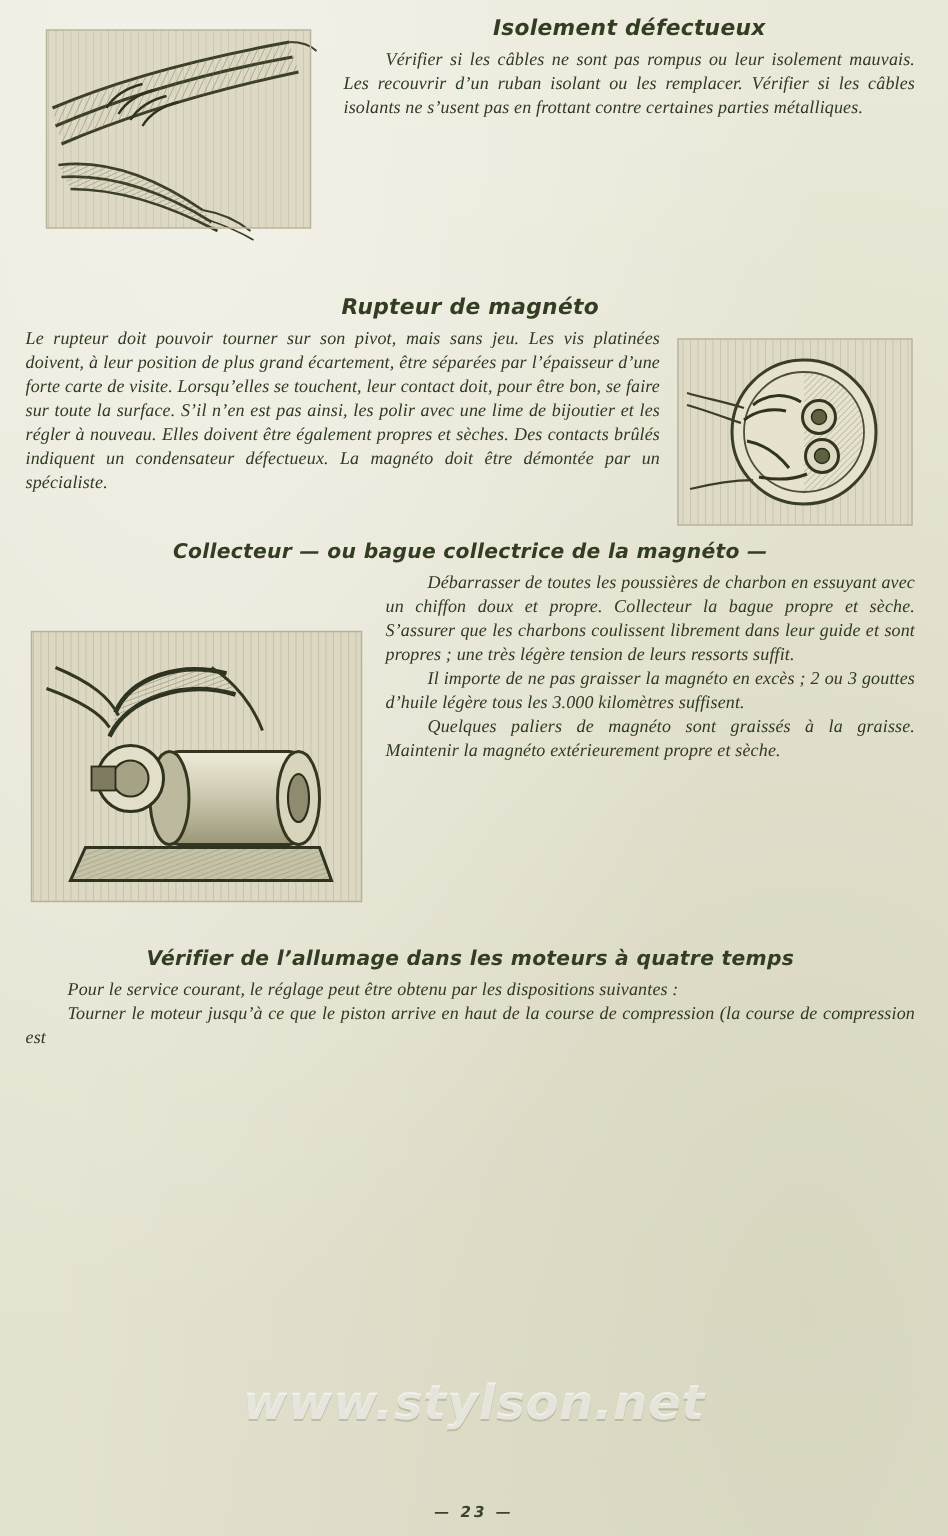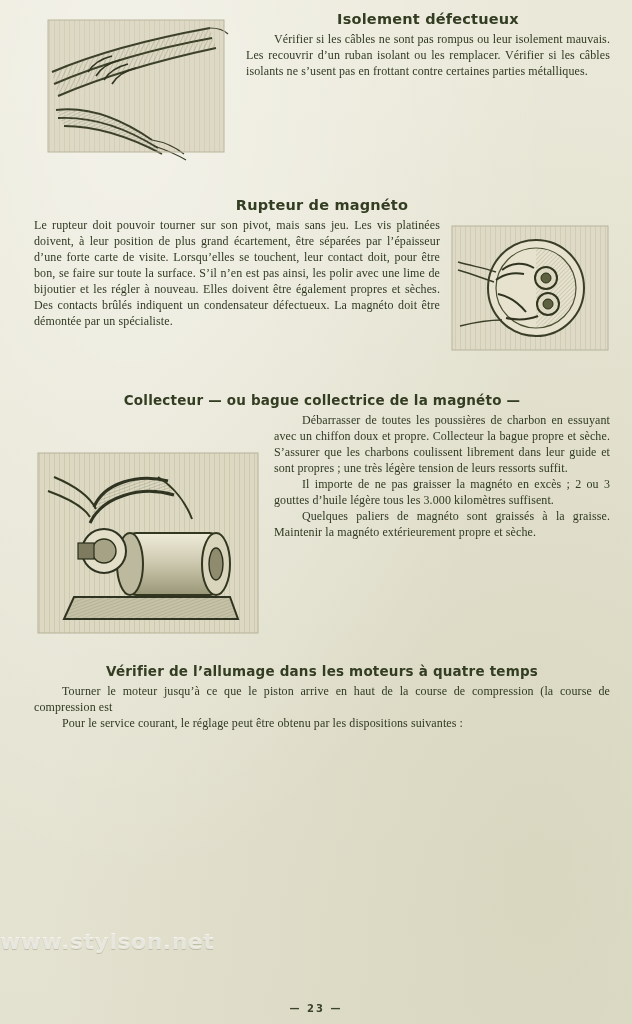--- a/index.html
+++ b/index.html
@@ -16,22 +16,23 @@
     position: relative;
   }
   
   .page {
     position: absolute;
     inset: 0;
     background:
       radial-gradient(ellipse at 20% 10%, rgba(255,255,255,0.45), rgba(255,255,255,0) 60%),
       radial-gradient(ellipse at 85% 85%, rgba(180,180,140,0.25), rgba(255,255,255,0) 65%),
       linear-gradient(#eae8d8, #e3e1cf);
-    padding: 10px 22px 0 34px;
+    padding: 10px 22px 0 17px;
     box-sizing: border-box;
+    font-style: italic;
   }
   .heading {
     text-align: center;
     font-family: "DejaVu Sans", sans-serif;
     font-weight: bold;
     font-size: 14.5px;
     letter-spacing: 0.2px;
     color: #333d22;
     margin: 0 0 4px 0;
     line-height: 1.25;
@@ -72,21 +73,21 @@
   .fig2 {
     float: right;
     width: 160px;
     height: 132px;
     margin: 4px 0 4px 10px;
     position: relative;
   }
   .sec2 .body { overflow: hidden; }
 
   
-  .sec3 { margin-top: 34px; clear: both; }
+  .sec3 { margin-top: 2px; clear: both; }
   .fig3 {
     float: left;
     width: 228px;
     height: 192px;
     margin: 6px 12px 4px 0;
     position: relative;
   }
   .sec3 .body { overflow: hidden; }
 
   
@@ -103,23 +104,23 @@
     font-weight: bold;
     color: #3a4428;
     letter-spacing: 2px;
   }
 
   .watermark {
     position: absolute;
     left: 0;
     right: 0;
     bottom: 70px;
-    text-align: left;
+    text-align: center;
     font-family: "DejaVu Sans", sans-serif;
-    font-size: 22px;
+    font-size: 32px;
     font-weight: bold;
     color: rgba(255,255,255,0.62);
     text-shadow: 0 1px 0 rgba(90,90,60,0.25);
     letter-spacing: 0.5px;
     pointer-events: none;
   }
 
   
   .engraving {
     width: 100%;
@@ -285,19 +286,19 @@
       </div>
 
       <p>Débarrasser de toutes les poussières de charbon en essuyant avec un chiffon doux et propre. Collecteur la bague propre et sèche. S’assurer que les charbons coulissent librement dans leur guide et sont propres ; une très légère tension de leurs ressorts suffit.</p>
       <p>Il importe de ne pas graisser la magnéto en excès ; 2 ou 3 gouttes d’huile légère tous les 3.000 kilomètres suffisent.</p>
       <p>Quelques paliers de magnéto sont graissés à la graisse. Maintenir la magnéto extérieurement propre et sèche.</p>
     </div>
   </div>
 
   <div class="sec4">
     <div class="heading small">Vérifier de l’allumage dans les moteurs à quatre temps</div>
+    <p>Pour le service courant, le réglage peut être obtenu par les dispositions suivantes :</p>
     <p>Tourner le moteur jusqu’à ce que le piston arrive en haut de la course de compression (la course de compression est</p>
-    <p>Pour le service courant, le réglage peut être obtenu par les dispositions suivantes :</p>
   </div>
 
   <div class="watermark">www.stylson.net</div>
   <div class="folio">— 23 —</div>
 </div>
 
 </body></html>

